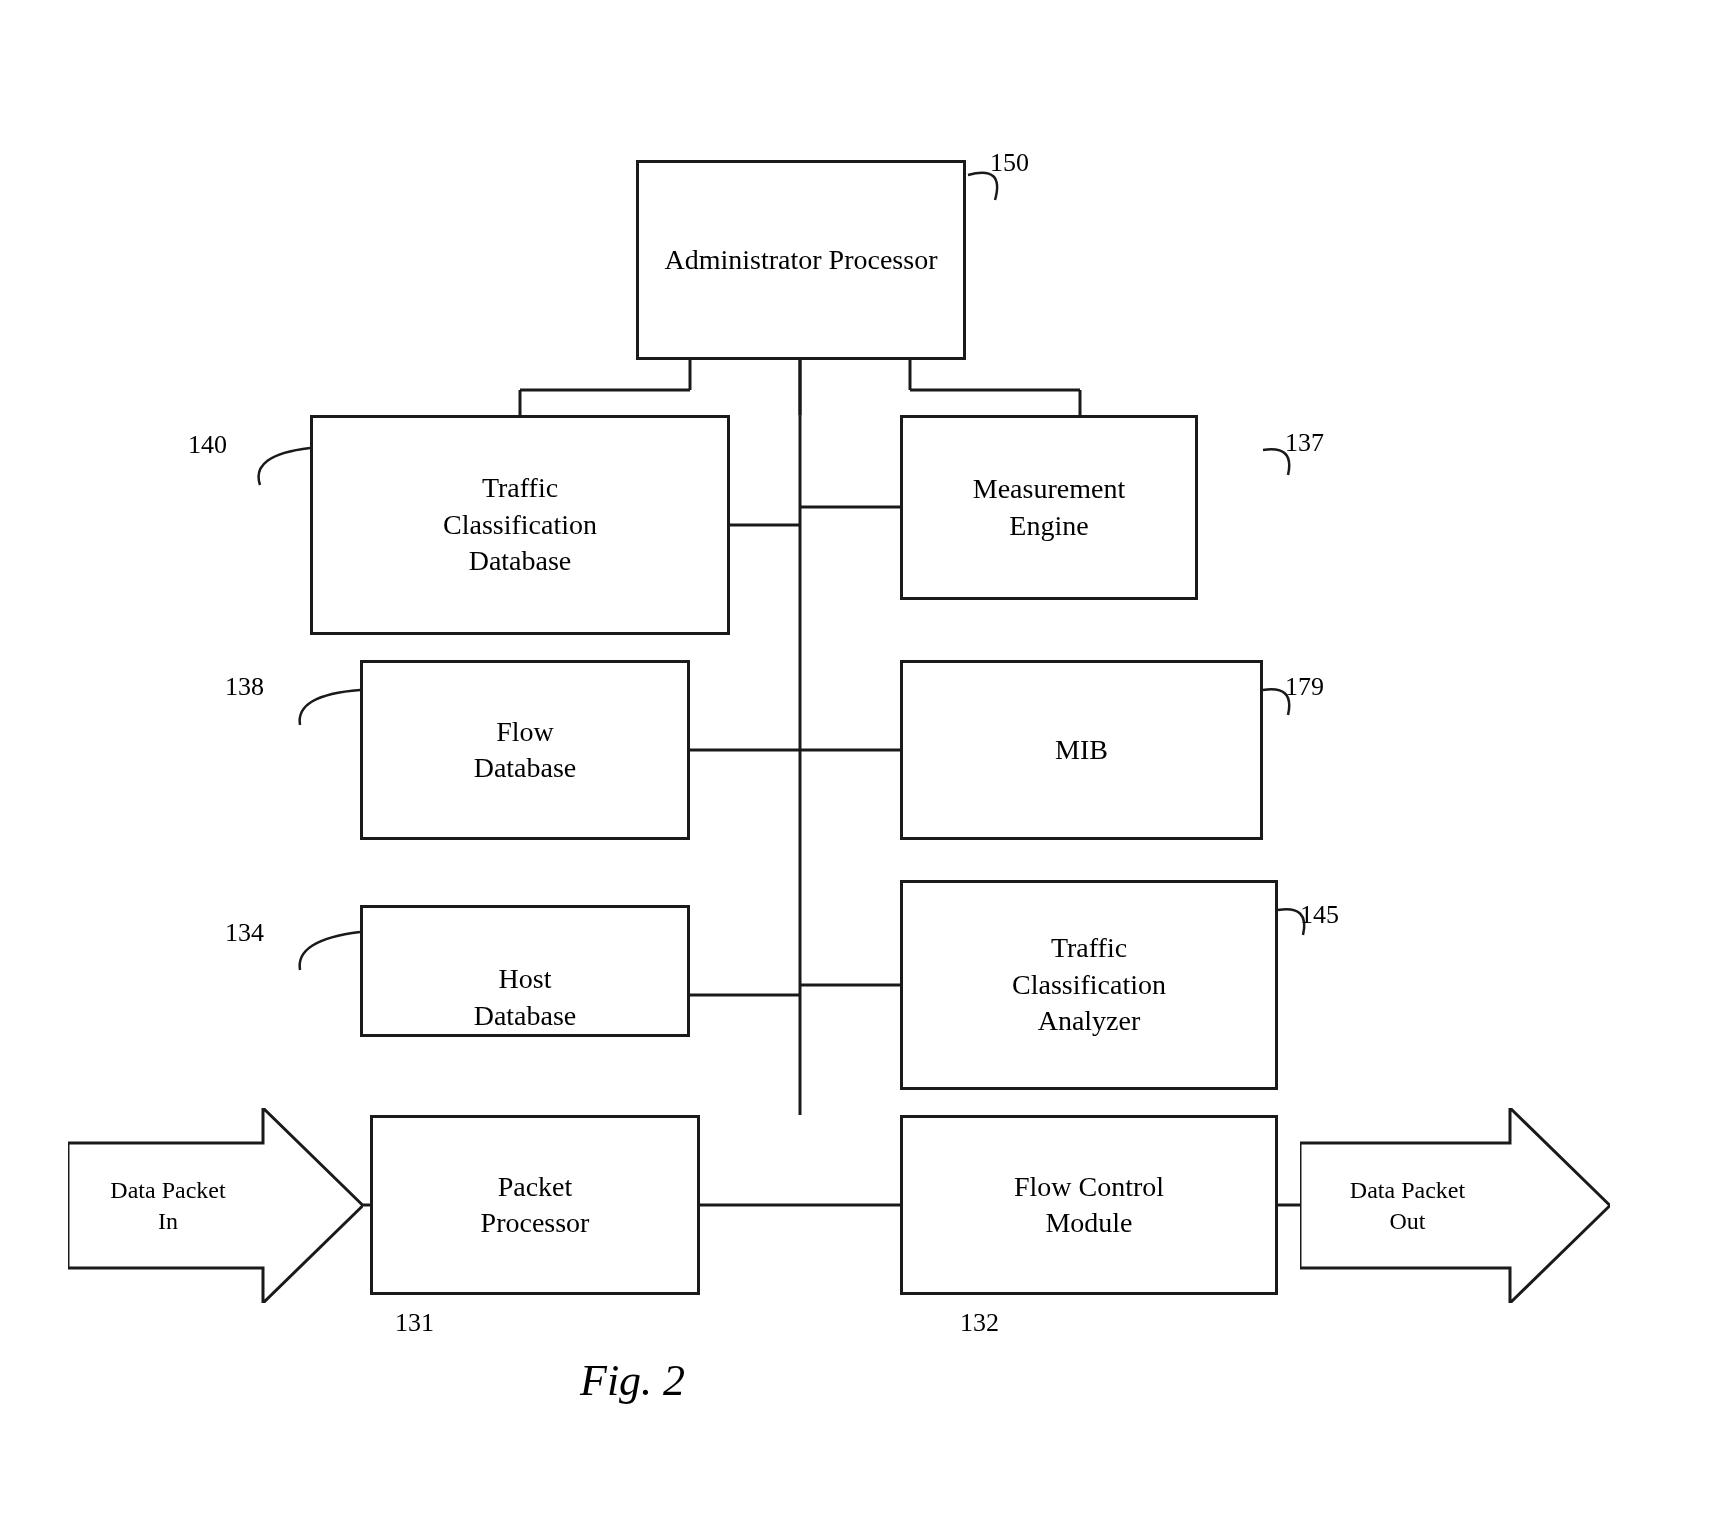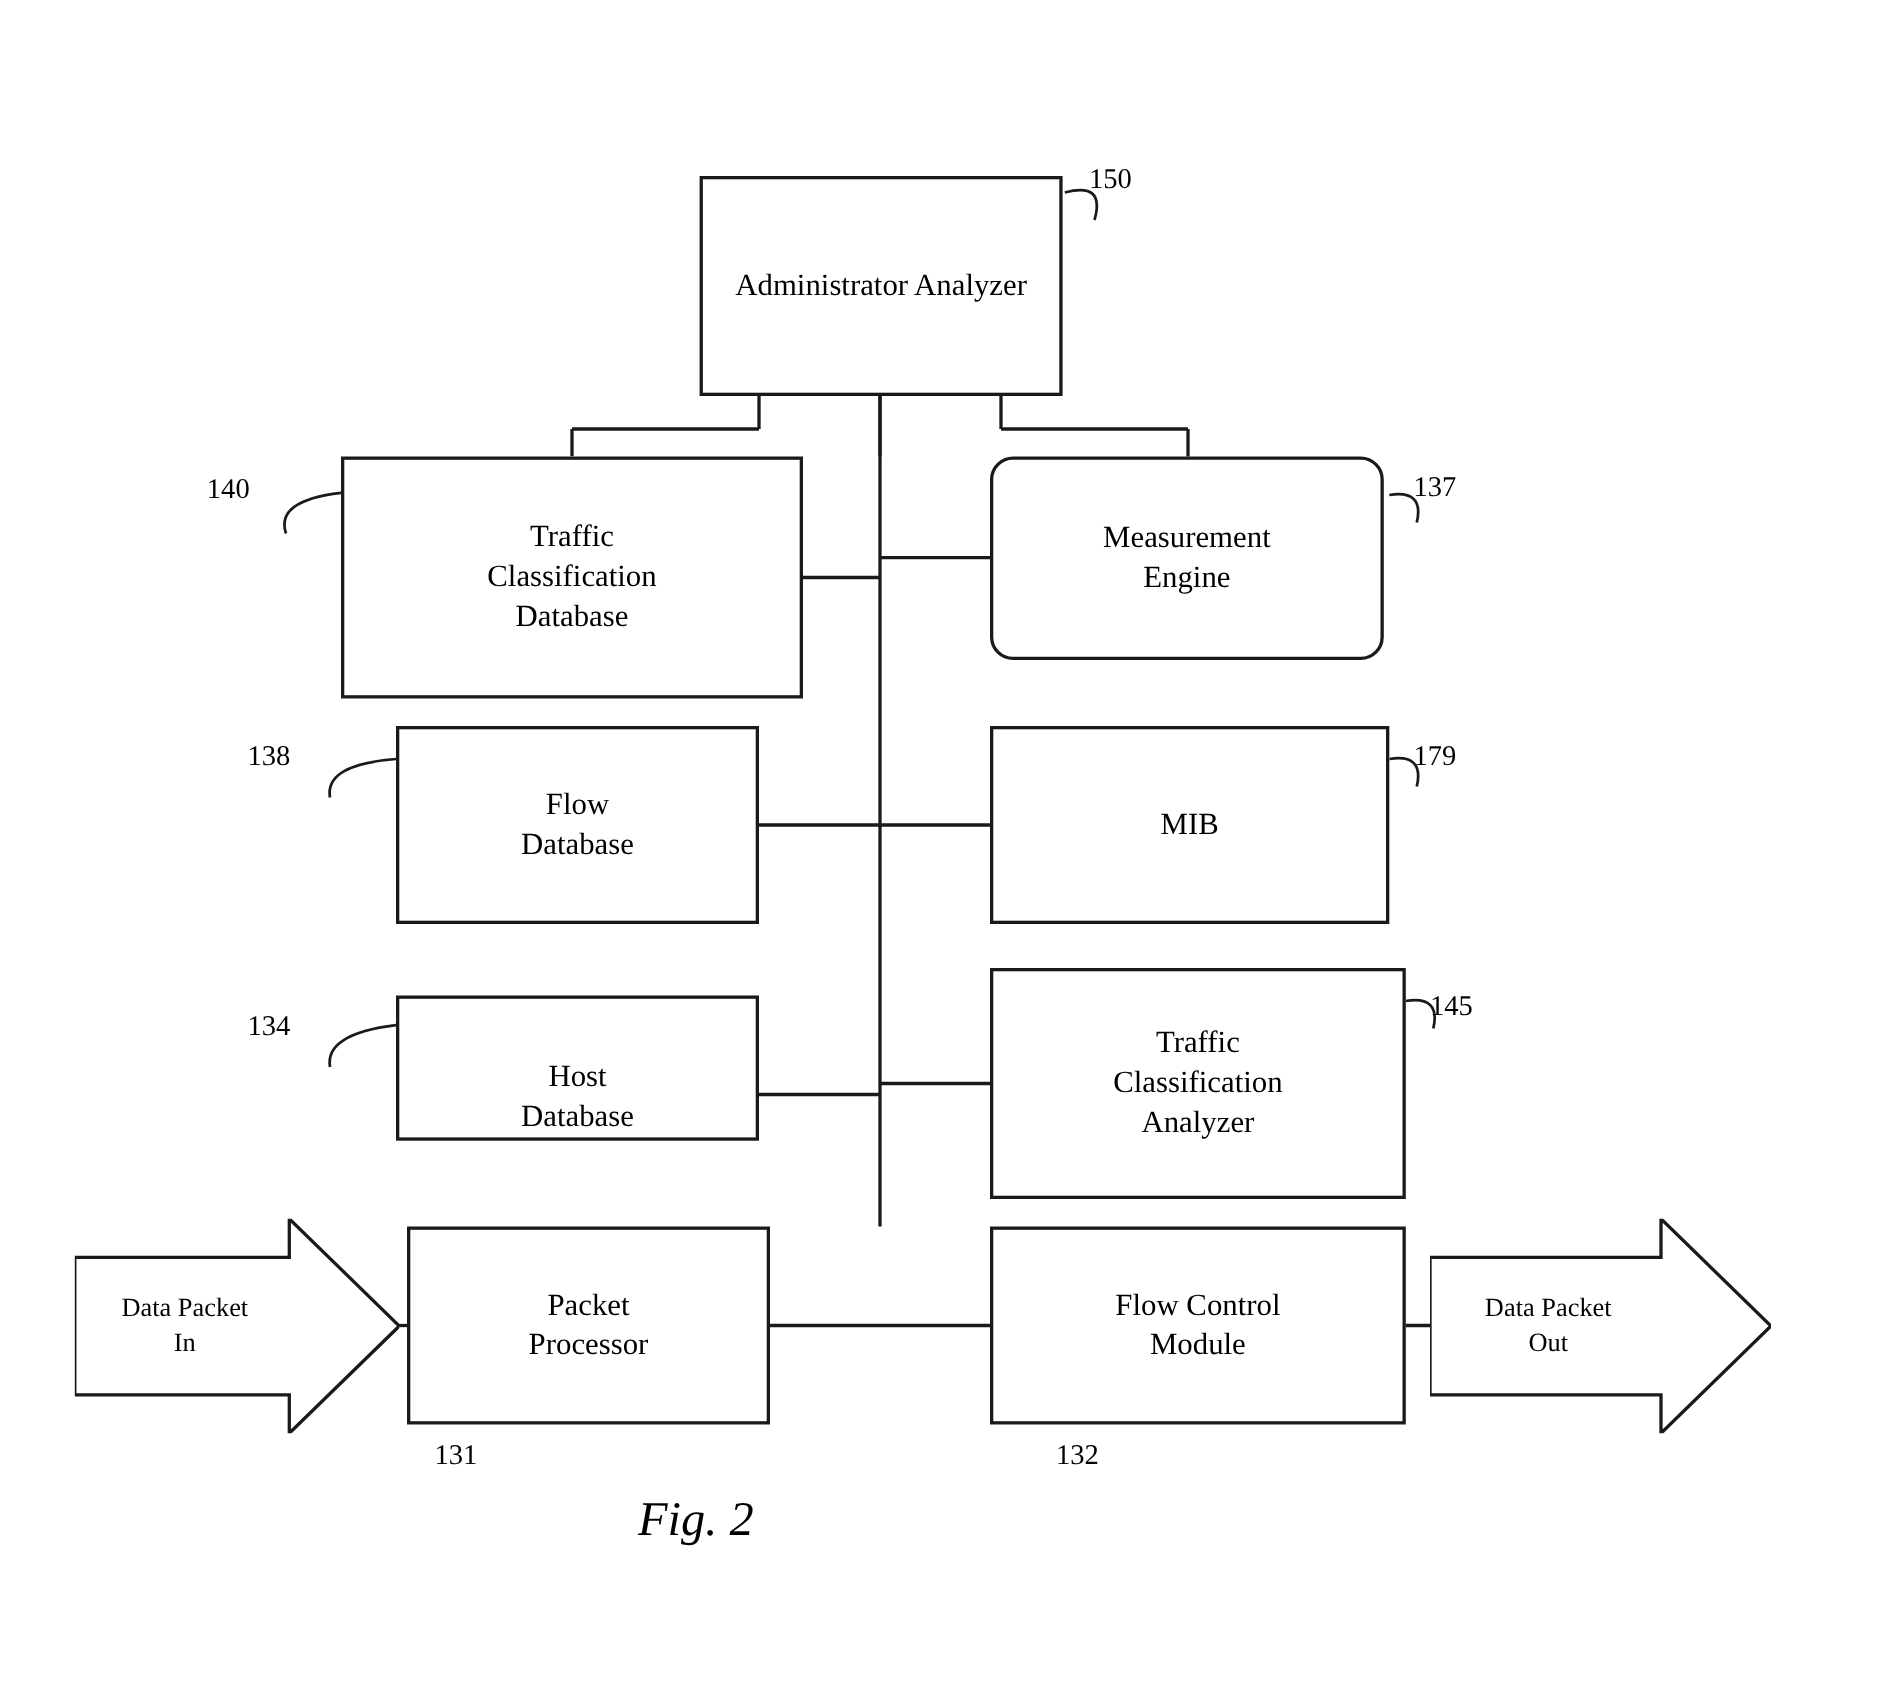--- a/index.html
+++ b/index.html
@@ -104,28 +104,28 @@
 
     <path d="M 360 690 Q 295 695 300 725" stroke="#1a1a1a" stroke-width="2.5" fill="none"></path>
 
     <path d="M 360 932 Q 295 940 300 970" stroke="#1a1a1a" stroke-width="2.5" fill="none"></path>
 
     <path d="M 1278 910 Q 1310 905 1303 935" stroke="#1a1a1a" stroke-width="2.5" fill="none"></path>
   </svg>
 
   <div class="box" style="left:636px; top:160px; width:330px; height:200px;">
     <span>Administrator
-Analyzer</span>
+Processor</span>
   </div>
 
   <div class="box" style="left:310px; top:415px; width:420px; height:220px;">
     <span>Traffic<br>Classification<br>Database</span>
   </div>
 
-  <div class="box" style="left:900px; top:415px; width:358px; height:185px;border-radius:21px;">
+  <div class="box" style="left:900px; top:415px; width:298px; height:185px;">
     <span>Measurement<br>Engine</span>
   </div>
 
   <div class="box" style="left:360px; top:660px; width:330px; height:180px;">
     <span>Flow<br>Database</span>
   </div>
 
   <div class="box" style="left:900px; top:660px; width:363px; height:180px;">
     <span>MIB</span>
   </div>

